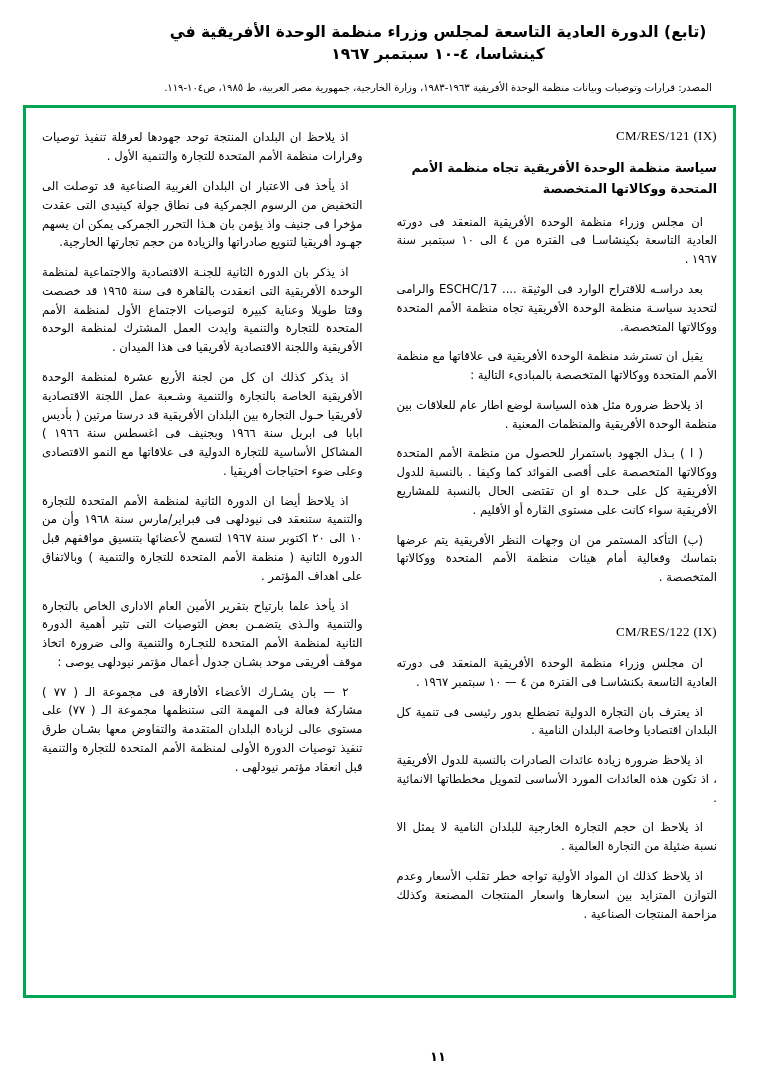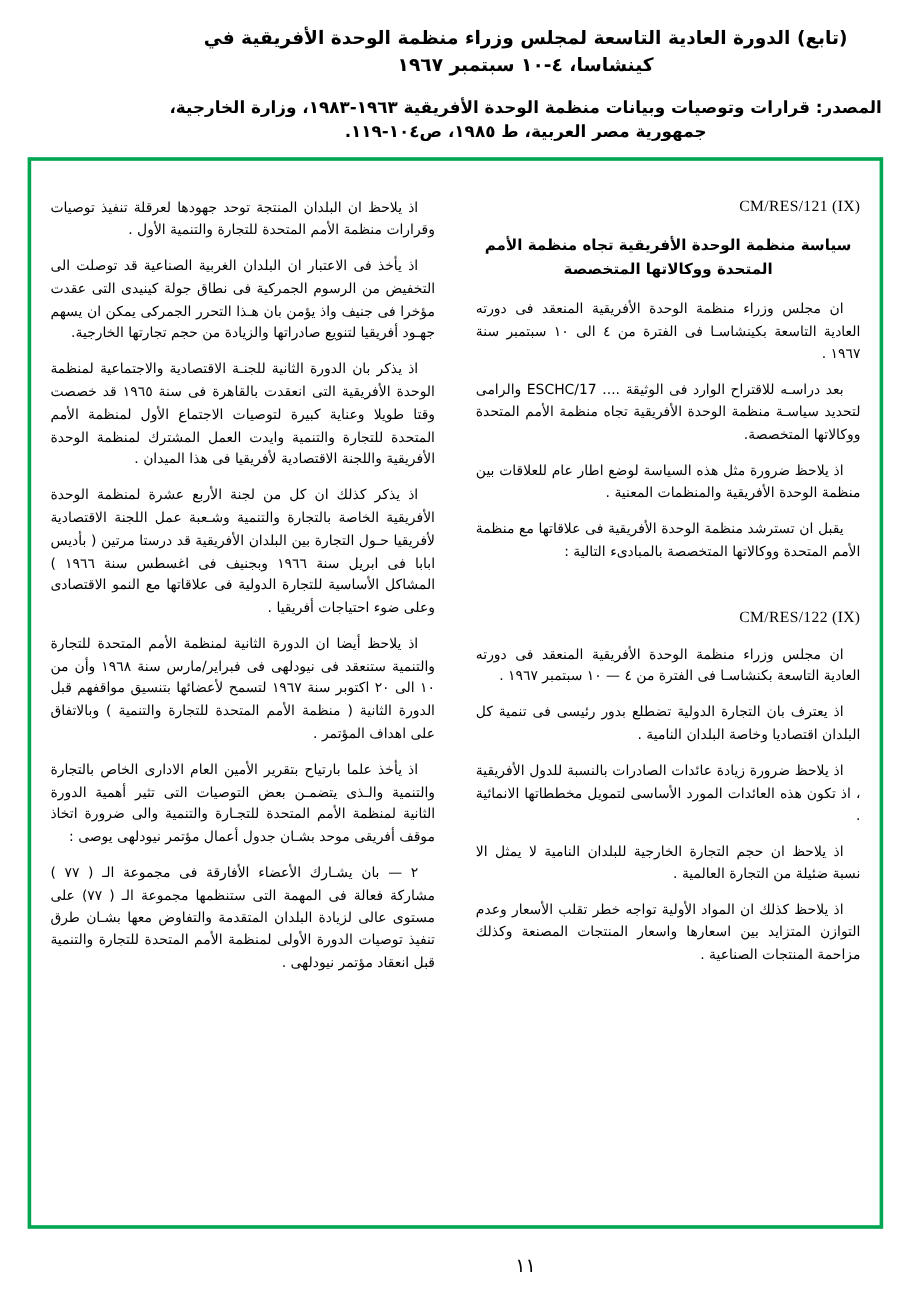--- a/index.html
+++ b/index.html
@@ -28,22 +28,22 @@
   }
   .header-title {
     font-size: 15.5px;
     font-weight: bold;
     line-height: 1.4;
     direction: rtl;
     margin: 4px 0 8px 0;
     letter-spacing: 0px;
   }
   .header-source {
-    font-size: 14px;
-    font-weight: bold;
+    font-size: 10px;
+    font-weight: normal;
     line-height: 1.4;
     direction: rtl;
     margin: 16px 0 10px 0;
   }
   .frame {
     border: 3px solid #00a651;
     box-sizing: border-box;
     width: 713px;
     height: 893px;
     margin: 0 auto;
@@ -53,21 +53,20 @@
   .cols {
     display: flex;
     flex-direction: row;
     gap: 26px;
     height: 100%;
     box-sizing: border-box;
   }
   .col {
     width: 50%;
     box-sizing: border-box;
-    margin-top: 10px;
   }
   .col-right { padding-left: 4px; }
   .col-left { padding-right: 4px; }
 
   p.para {
     font-size: 11.6px;
     line-height: 1.62;
     text-align: justify;
     text-justify: inter-word;
     direction: rtl;
@@ -79,34 +78,34 @@
     font-family: "Liberation Serif", serif;
     direction: ltr;
     text-align: right;
     font-size: 13px;
     margin: 0 0 14px 0;
     letter-spacing: 0.3px;
   }
   .res-title {
     font-size: 12.6px;
     font-weight: bold;
-    text-align: center;
     direction: rtl;
     line-height: 1.6;
     margin: 0 0 14px 0;
   }
   .spacer-lg { height: 26px; }
   .page-number {
     position: absolute;
     bottom: 14px;
     left: 0;
     right: 0;
     text-align: center;
-    font-size: 16px;
+    font-size: 13px;
     direction: rtl;
+    font-weight: bold;
   }
 </style>
 </head>
 <body>
 
 <div class="page">
 
   <div class="doc-header">
     <div class="header-title">(تابع) الدورة العادية التاسعة لمجلس وزراء منظمة الوحدة الأفريقية في كينشاسا، ٤-١٠ سبتمبر ١٩٦٧</div>
     <div class="header-source">المصدر: قرارات وتوصيات وبيانات منظمة الوحدة الأفريقية ١٩٦٣-١٩٨٣، وزارة الخارجية، جمهورية مصر العربية، ط ١٩٨٥، ص١٠٤-١١٩.</div>
@@ -114,22 +113,24 @@
 
   <div class="frame">
     <div class="cols">
 
       <div class="col col-right">
         <div class="res-code">CM/RES/121 (IX)</div>
         <div class="res-title">سياسة منظمة الوحدة الأفريقية تجاه منظمة الأمم المتحدة ووكالاتها المتخصصة</div>
 
         <p class="para">ان مجلس وزراء منظمة الوحدة الأفريقية المنعقد فى دورته العادية التاسعة بكينشاسـا فى الفترة من ٤ الى ١٠ سبتمبر سنة ١٩٦٧ .</p>
         <p class="para">بعد دراسـه للاقتراح الوارد فى الوثيقة .... ESCHC/17 والرامى لتحديد سياسـة منظمة الوحدة الأفريقية تجاه منظمة الأمم المتحدة ووكالاتها المتخصصة.</p>
+        <p class="para">يقبل ان تسترشد منظمة الوحدة الأفريقية فى علاقاتها مع منظمة الأمم المتحدة ووكالاتها المتخصصة بالمبادىء التالية :</p>
         <p class="para">اذ يلاحظ ضرورة مثل هذه السياسة لوضع اطار عام للعلاقات بين منظمة الوحدة الأفريقية والمنظمات المعنية .</p>
-        <p class="para">يقبل ان تسترشد منظمة الوحدة الأفريقية فى علاقاتها مع منظمة الأمم المتحدة ووكالاتها المتخصصة بالمبادىء التالية :</p>
+        <p class="para">( ا ) بـذل الجهود باستمرار للحصول من منظمة الأمم المتحدة ووكالاتها المتخصصة على أقصى الفوائد كما وكيفا . بالنسبة للدول الأفريقية كل على حـدة او ان تقتضى الحال بالنسبة للمشاريع الأفريقية سواء كانت على مستوى القارة أو الأقليم .</p>
+        <p class="para">(ب) التأكد المستمر من ان وجهات النظر الأفريقية يتم عرضها بتماسك وفعالية أمام هيئات منظمة الأمم المتحدة ووكالاتها المتخصصة .</p>
 
         <div class="spacer-lg"></div>
 
         <div class="res-code">CM/RES/122 (IX)</div>
 
         <p class="para">ان مجلس وزراء منظمة الوحدة الأفريقية المنعقد فى دورته العادية التاسعة بكنشاسـا فى الفترة من ٤ — ١٠ سبتمبر ١٩٦٧ .</p>
         <p class="para">اذ يعترف بان التجارة الدولية تضطلع بدور رئيسى فى تنمية كل البلدان اقتصاديا وخاصة البلدان النامية .</p>
         <p class="para">اذ يلاحظ ضرورة زيادة عائدات الصادرات بالنسبة للدول الأفريقية ، اذ تكون هذه العائدات المورد الأساسى لتمويل مخططاتها الانمائية .</p>
         <p class="para">اذ يلاحظ ان حجم التجارة الخارجية للبلدان النامية لا يمثل الا نسبة ضئيلة من التجارة العالمية .</p>
         <p class="para">اذ يلاحظ كذلك ان المواد الأولية تواجه خطر تقلب الأسعار وعدم التوازن المتزايد بين اسعارها واسعار المنتجات المصنعة وكذلك مزاحمة المنتجات الصناعية .</p>

